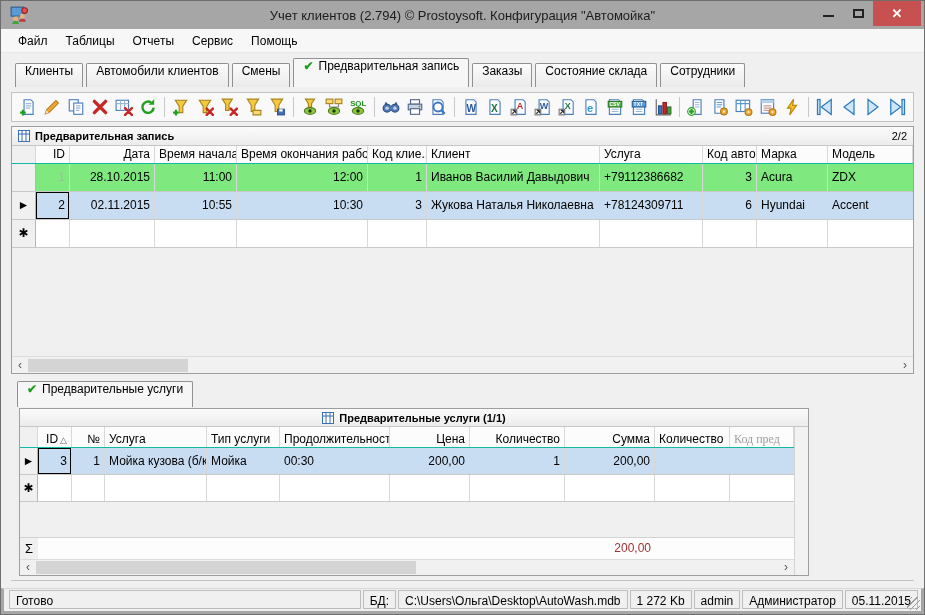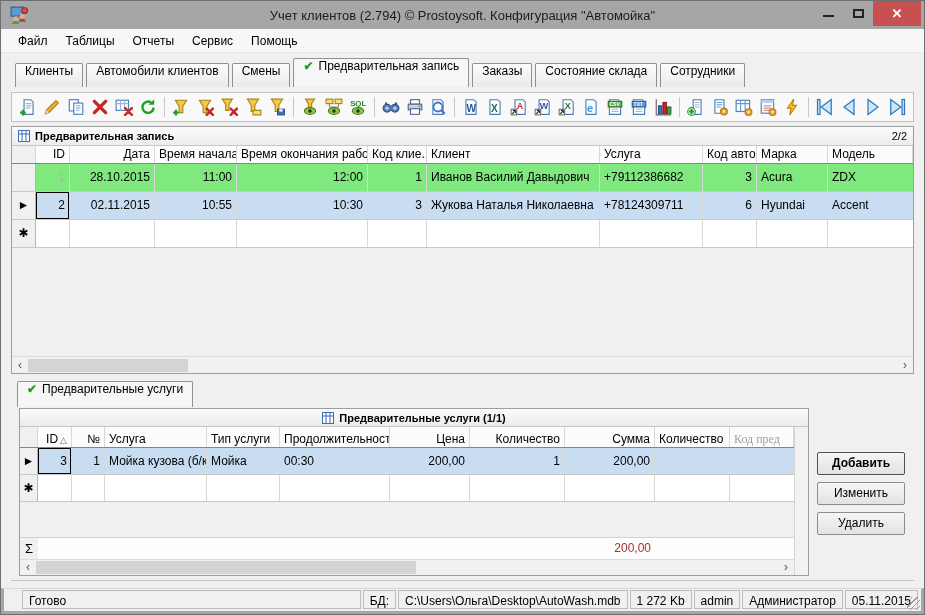--- a/index.html
+++ b/index.html
@@ -103,21 +103,21 @@
 
   .side-buttons { display: flex; flex-direction: column; margin-left: 8px; margin-top: 2px; gap: 7px; }
   .btn { width: 88px; height: 23px; border: 1px solid #8C8C8C; border-radius: 2px;
     background: linear-gradient(#F6F6F6, #E2E2E2); font-family: inherit; font-size: 12px; }
   .btn.default { font-weight: bold; border-color: #4F4F4F; }
 
   .bottom-strip { height: 8px; border-top: 1px solid #C4C4C4; margin-top: 3px; flex: 0 0 auto; }
 
   
   .statusbar { height: 26px; flex: 0 0 auto; background: #F0F0F0; display: flex; gap: 2px;
-    padding: 1px 3px 2px 18px; border-top: 1px solid #D8D8D8; position: relative;
+    padding: 1px 3px 2px 5px; border-top: 1px solid #D8D8D8; position: relative;
     border-left:3px solid #A6A6A6; border-right:3px solid #A6A6A6; border-bottom:3px solid #A6A6A6;
     font-size: 12px; align-items: stretch; }
   .seg { border: 1px solid #BDBDBD; padding: 0 6px; line-height: 20px; white-space: nowrap; overflow: hidden; }
   .seg-status { flex: 1 1 auto; }
   .grip { position: absolute; right: 1px; bottom: 1px; width: 13px; height: 13px;
     background: repeating-linear-gradient(135deg, transparent 0 3px, #9A9A9A 3px 4px); }
 </style>
 </head>
 <body>
 
@@ -587,25 +587,20 @@
             <div class="hscroll" style="height:16px">
               <span class="scr-arrow">‹</span>
               <span class="hthumb" style="width:380px"></span>
               <span class="scr-arrow right">›</span>
             </div>
           </div>
           <div class="vscroll"></div>
         </div>
       </div>
 
-      <div class="side-buttons">
-        <button class="btn default">Добавить</button>
-        <button class="btn">Изменить</button>
-        <button class="btn">Удалить</button>
-      </div>
     </div>
 
     <div class="bottom-strip"></div>
   </div>
 
   <div class="statusbar">
     <div class="seg seg-status">Готово</div>
     <div class="seg">БД:</div>
     <div class="seg">C:\Users\Ольга\Desktop\AutoWash.mdb</div>
     <div class="seg">1 272 Kb</div>

